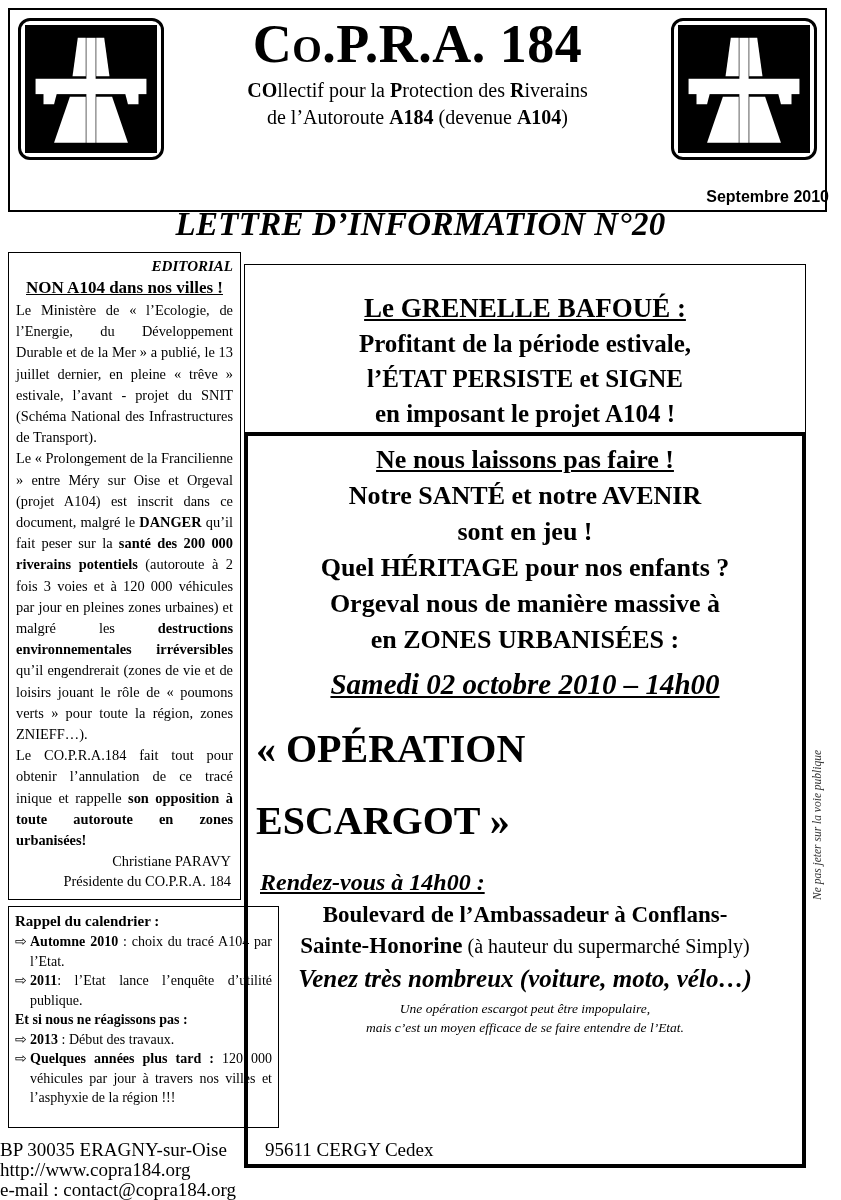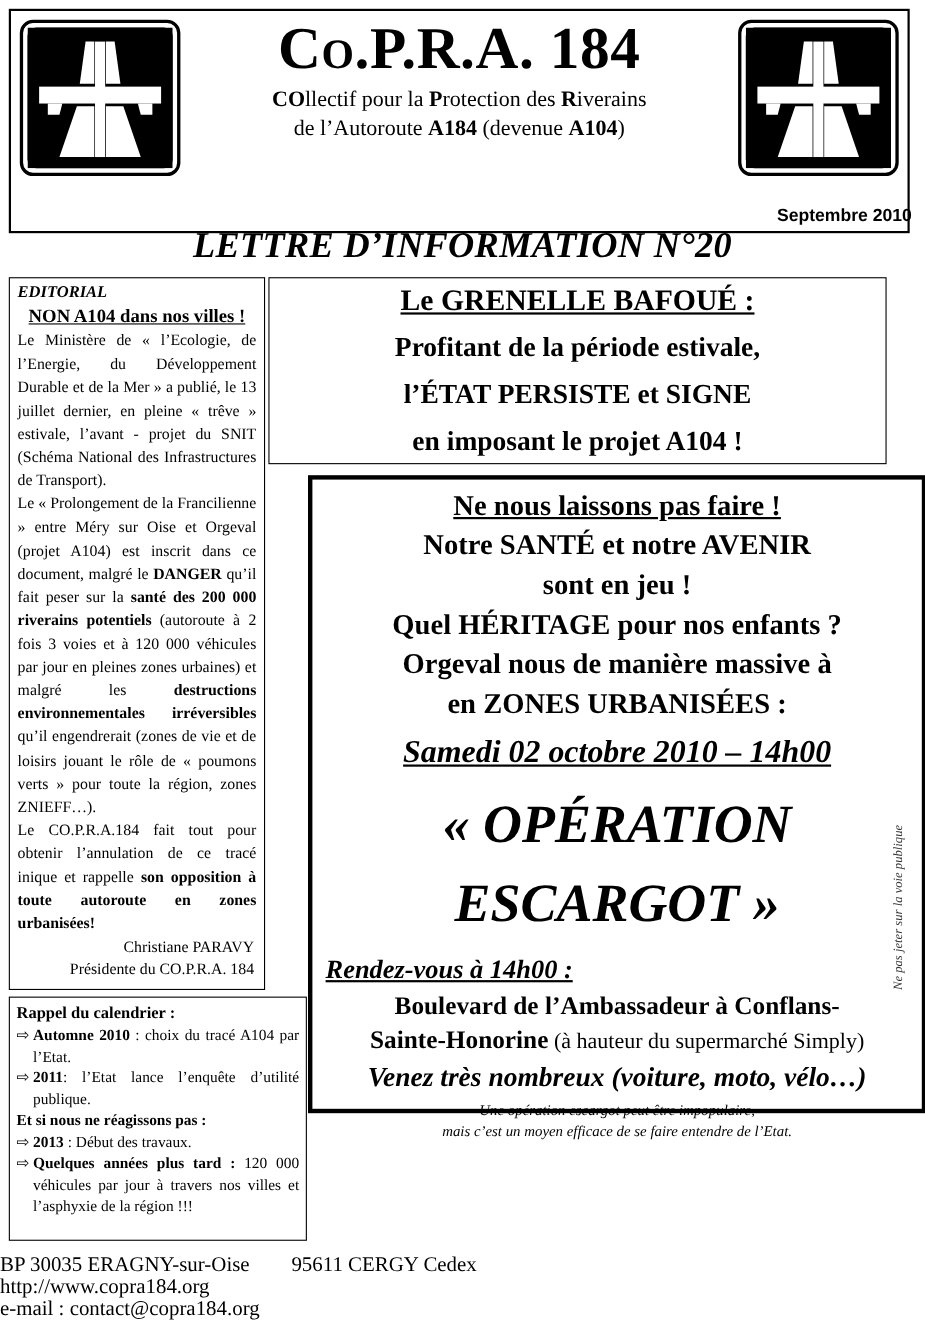--- a/index.html
+++ b/index.html
@@ -110,21 +110,21 @@
     position: absolute;
     left: 8px;
     top: 252px;
     width: 233px;
     height: 648px;
     border: 1.5px solid #000;
     box-sizing: border-box;
     padding: 4px 7px 3px 7px;
   }
   #editorial-label {
-    text-align: left;
+    text-align: right;
     font-style: italic;
     font-weight: bold;
     font-size: 15px;
     line-height: 19px;
   }
   #editorial-head {
     text-align: center;
     font-weight: bold;
     font-size: 17px;
     line-height: 24px;
@@ -178,29 +178,29 @@
   .cal-sub {
     font-weight: bold;
     font-size: 14px;
     line-height: 19.5px;
   }
 
   
   #grenelle-box {
     position: absolute;
     left: 244px;
-    top: 252px;
+    top: 264px;
     width: 562px;
     height: 170px;
     border: 1.5px solid #000;
     box-sizing: border-box;
     display: flex;
     flex-direction: column;
     align-items: center;
-    justify-content: space-between;
+    justify-content: flex-end;
     padding: 2px 6px;
   }
   #grenelle-head {
     font-size: 27px;
     line-height: 36px;
     font-weight: bold;
     text-decoration: underline;
     text-align: center;
   }
   .grenelle-line {
@@ -209,25 +209,24 @@
     font-weight: bold;
     text-align: center;
     white-space: nowrap;
   }
 
   #action-box {
     position: absolute;
     left: 244px;
     top: 432px;
     width: 562px;
-    height: 580px;
+    height: 736px;
     border: 4px solid #000;
     box-sizing: border-box;
     padding: 6px 8px 4px 8px;
-    margin-left: 36px;
   }
   #action-head {
     text-align: center;
     font-size: 26px;
     line-height: 36px;
     font-weight: bold;
     text-decoration: underline;
   }
   .action-line {
     text-align: center;
@@ -240,26 +239,25 @@
     text-align: center;
     font-size: 29px;
     line-height: 46px;
     font-weight: bold;
     font-style: italic;
     text-decoration: underline;
     margin-top: 3px;
     white-space: nowrap;
   }
   .escargot-line {
-    text-align: center;
-    font-size: 49px;
+    text-align: left;
+    font-size: 40px;
     line-height: 72px;
     font-weight: bold;
     white-space: nowrap;
-    font-style: italic;
   }
   #escargot-1 { margin-top: 6px; }
 
   #rdv-head {
     font-size: 24px;
     line-height: 34px;
     font-weight: bold;
     font-style: italic;
     text-decoration: underline;
     margin-top: 8px;

